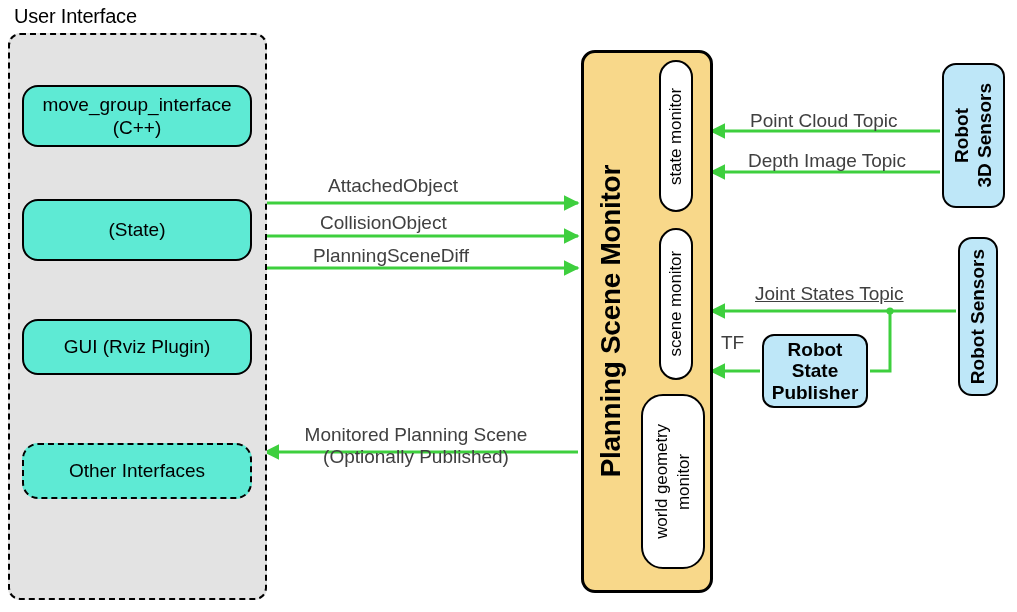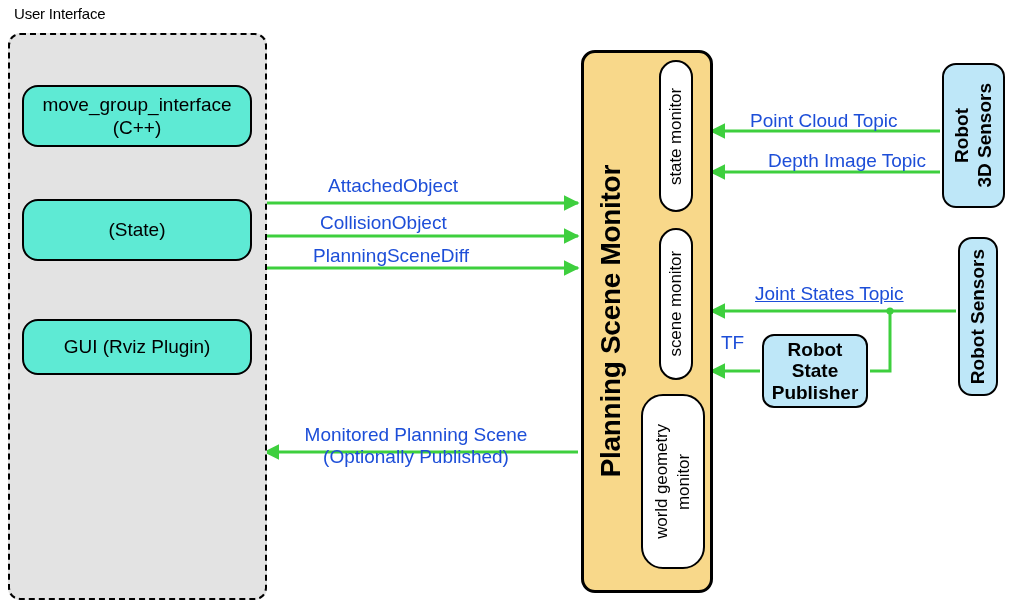--- a/index.html
+++ b/index.html
@@ -26,21 +26,21 @@
     width: 1017px;
     height: 612px;
     pointer-events: none;
   }
 
   
   .ui-group-label {
     position: absolute;
     left: 14px;
     top: 5px;
-    font-size: 15px;
+    font-size: 20px;
     color: #000;
     letter-spacing: -0.2px;
     white-space: nowrap;
   }
   .ui-group-box {
     position: absolute;
     left: 8px;
     top: 33px;
     width: 259px;
     height: 567px;
@@ -176,33 +176,33 @@
     color: #000;
     line-height: 1.14;
     text-align: center;
   }
   #node-rsp .ln { display: block; white-space: nowrap; }
 
   
   .edge-label {
     position: absolute;
     font-size: 19px;
-    color: #1d4ed8;
+    color: #404040;
     white-space: nowrap;
     text-align: center;
     line-height: 1.16;
   }
   .edge-label .ln { display: block; }
 
   #lbl-attached   { left: 328px; top: 175px; }
   #lbl-collision  { left: 320px; top: 212px; }
   #lbl-planning   { left: 313px; top: 245px; }
   #lbl-monitored  { left: 285px; top: 424px; width: 262px; }
   #lbl-pointcloud { left: 750px; top: 110px; }
-  #lbl-depth      { left: 748px; top: 150px; margin-left: 20px; }
+  #lbl-depth      { left: 748px; top: 150px; }
   #lbl-joint      { left: 755px; top: 283px; text-decoration: underline; }
   #lbl-tf         { left: 721px; top: 332px; }
 </style>
 </head>
 <body>
 
 <div id="canvas">
 
   <svg id="wires" viewBox="0 0 1017 612" width="1017" height="612" xmlns="http://www.w3.org/2000/svg">
     <defs>
@@ -239,20 +239,23 @@
   </div>
 
   <div class="ui-node" id="node-commander">
     <span class="ln">(State)</span>
   </div>
 
   <div class="ui-node" id="node-gui">
     <span class="ln">GUI (Rviz Plugin)</span>
   </div>
 
+  <div class="ui-node dashed" id="node-other">
+    <span class="ln">Other Interfaces</span>
+  </div>
 
   <div id="psm-box"></div>
   <div id="psm-title">
     <span>Planning Scene Monitor</span>
   </div>
 
   <div class="monitor" id="mon-state">
     <span class="vtxt">state monitor</span>
   </div>
 

